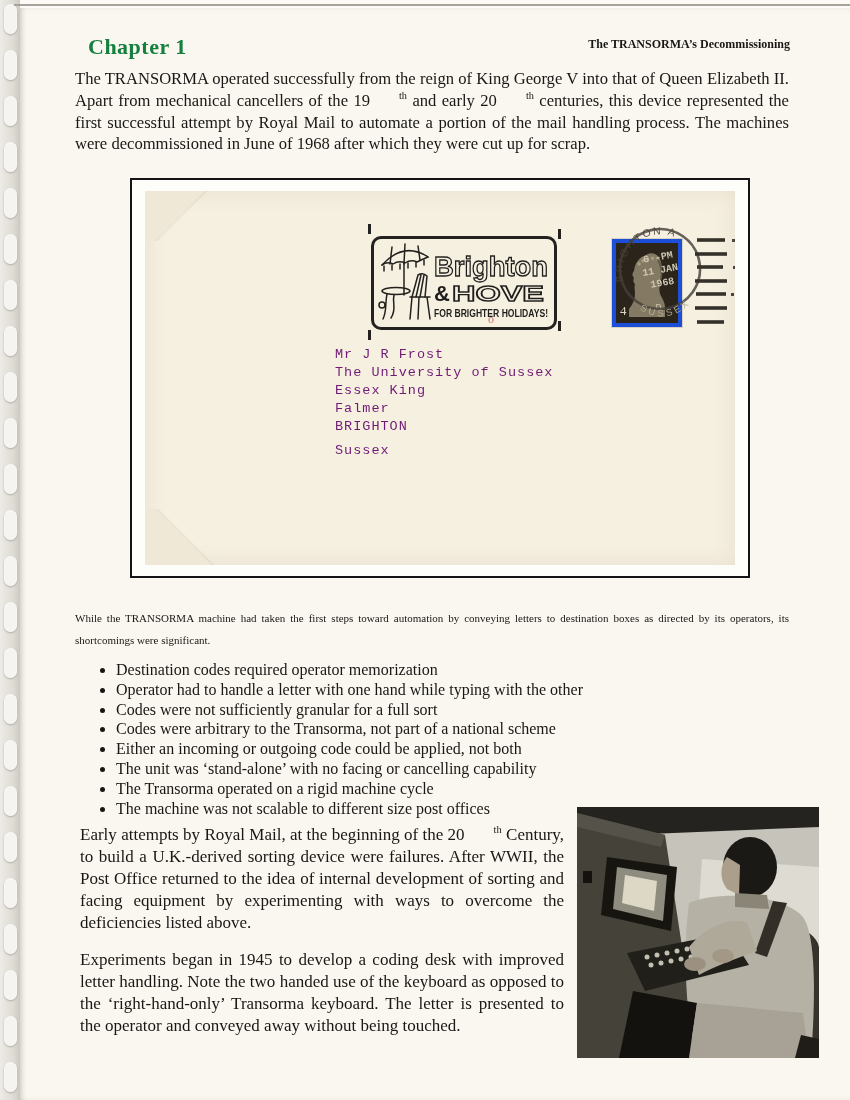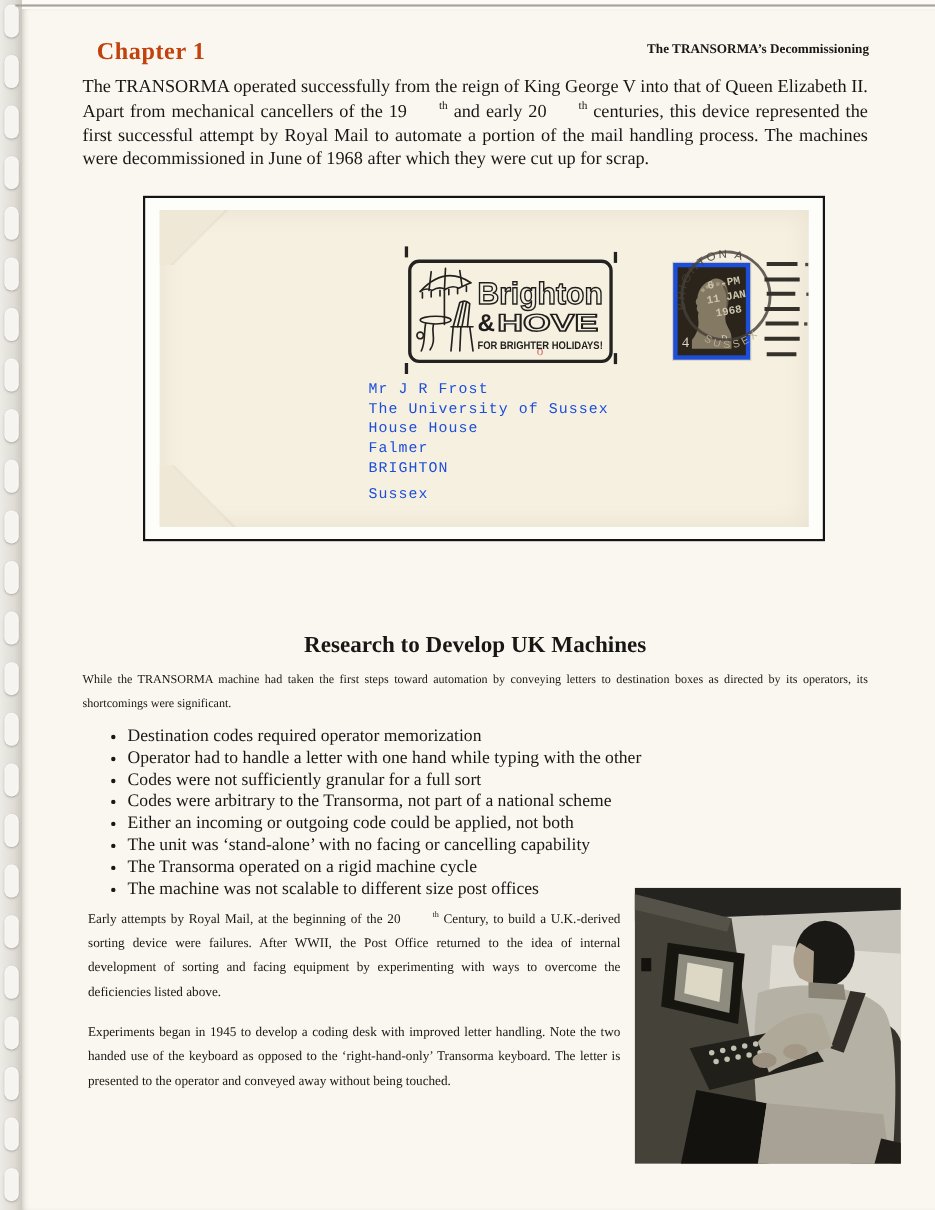--- a/index.html
+++ b/index.html
@@ -7,54 +7,54 @@
         font-family:"Liberation Serif",serif;color:#181715;}
   
   .binder{position:absolute;left:0;top:0;width:20px;height:1100px;
           background:linear-gradient(90deg,#edebe6,#dfdcd5 65%,#ccc9c1);}
   .pill{width:13px;height:30px;margin:16px auto 0;border-radius:7px;background:#f6f4f0;
         box-shadow:0 1px 2px rgba(110,105,95,.45), inset 0 0 2px #fff;}
   .pill:first-child{margin-top:4px;}
   .top-edge{position:absolute;left:14px;top:4px;right:0;height:2px;background:#a8a39a;}
   .page{position:absolute;left:20px;top:8px;width:830px;height:1092px;background:#faf7f0;
         box-shadow:inset 4px 0 7px -4px rgba(0,0,0,.28);}
-  .chapter{position:absolute;left:68px;top:26px;font-size:22px;font-weight:bold;color:#c2410c;letter-spacing:.5px;}
+  .chapter{position:absolute;left:68px;top:26px;font-size:22px;font-weight:bold;color:#15803d;letter-spacing:.5px;}
   .title{position:absolute;right:60px;top:29px;font-size:12px;font-weight:bold;}
   .intro{position:absolute;left:55px;top:60px;width:714px;margin:0;font-size:16.6px;line-height:21.8px;text-align:justify;}
   sup{font-size:62%;line-height:0;margin-left:29px;}
   
-  .frame{position:absolute;left:110px;top:170px;width:620px;height:314px;border:2px solid #141414;
+  .frame{position:absolute;left:110px;top:170px;width:620px;height:400px;border:2px solid #141414;
          background:#fdfdfa;box-sizing:border-box;padding:11px 13px;}
   .env{position:relative;width:100%;height:100%;background:#f6f0e1;overflow:hidden;
        box-shadow:inset 0 0 22px rgba(150,130,90,.14);}
   .fold-tl{position:absolute;left:0;top:0;width:72px;height:50px;
            background:linear-gradient(135deg,#efe8d6 48%,rgba(0,0,0,.05) 50%,transparent 52%);}
   .fold-bl{position:absolute;left:0;bottom:0;width:80px;height:56px;
            background:linear-gradient(45deg,#efe8d6 48%,rgba(0,0,0,.05) 50%,transparent 52%);}
   .slogan{position:absolute;left:226px;top:45px;width:186px;height:94px;border:3px solid #232220;
           border-radius:10px;box-sizing:border-box;}
   .regdash{position:absolute;width:3px;height:10px;background:#232220;}
   .stamp{position:absolute;left:467px;top:48px;width:70px;height:88px;background:#1d4ed8;
          box-shadow:0 0 0 1px rgba(90,80,60,.18);text-align:right;}
   .stamp-ink{position:absolute;left:4px;top:4px;right:4px;bottom:4px;background:#2a241b;}
   .denom{position:absolute;left:4px;bottom:4px;color:#ddd5c0;font-size:13px;}
   .denom sup{font-size:8px;}
   .cds{position:absolute;left:455px;top:12px;width:120px;height:132px;transform:rotate(-10deg);}
   .cancel{position:absolute;left:548px;top:44px;width:46px;height:96px;}
   .address{position:absolute;left:190px;top:155px;font-family:"Liberation Mono",monospace;
-           font-size:13.5px;line-height:18px;color:#1d4ed8;letter-spacing:1px;}
+           font-size:13.5px;line-height:18px;color:#701a75;letter-spacing:1px;}
   .address .gap{margin-top:6px;}
   .caption{position:absolute;left:110px;top:547px;width:620px;text-align:center;font-weight:bold;font-size:13.8px;}
   .sect{position:absolute;left:55px;top:566px;width:714px;margin:0;text-align:center;font-size:21px;font-weight:bold;}
   .lead{position:absolute;left:55px;top:600px;width:714px;margin:0;font-size:11px;line-height:21.5px;text-align:justify;}
   .bullets{position:absolute;left:76px;top:652px;width:660px;margin:0;padding:0 0 0 20px;
            font-size:16px;line-height:19.8px;list-style:disc outside;}
   .photo{position:absolute;left:557px;top:799px;width:242px;height:251px;}
   .bottom{position:absolute;left:60px;top:816px;width:484px;}
-  .bottom p{margin:0 0 15px 0;font-size:12px;line-height:22px;text-align:justify;font-family:Liberation Serif, serif;}
+  .bottom p{margin:0 0 15px 0;font-size:17px;line-height:22px;text-align:justify;font-family:Liberation Serif, serif;}
 </style>
 </head>
 <body>
 
 <div class="scan">
   <div class="binder">
       <div class="pill"></div>
       <div class="pill"></div>
       <div class="pill"></div>
       <div class="pill"></div>
@@ -162,30 +162,29 @@
           <g fill="#4a463e">
             <rect x="39" y="4" width="3" height="3"></rect>
             <rect x="40" y="31" width="3" height="3"></rect>
             <rect x="38" y="58" width="3" height="3"></rect>
           </g>
         </svg>
 
         <div class="address">
           <div>Mr J R Frost</div>
           <div>The University of Sussex</div>
-          <div>House House</div>
+          <div>Essex King</div>
           <div>Falmer</div>
           <div>BRIGHTON</div>
           <div class="gap">Sussex</div>
         </div>
       </div>
     </div>
 
 
-    <h2 class="sect">Research to Develop UK Machines</h2>
     <p class="lead">While the TRANSORMA machine had taken the first steps toward automation by conveying letters to destination boxes as directed by its operators, its shortcomings were significant.</p>
 
     <ul class="bullets">
       <li>Destination codes required operator memorization</li>
       <li>Operator had to handle a letter with one hand while typing with the other</li>
       <li>Codes were not sufficiently granular for a full sort</li>
       <li>Codes were arbitrary to the Transorma, not part of a national scheme</li>
       <li>Either an incoming or outgoing code could be applied, not both</li>
       <li>The unit was ‘stand-alone’ with no facing or cancelling capability</li>
       <li>The Transorma operated on a rigid machine cycle</li>

